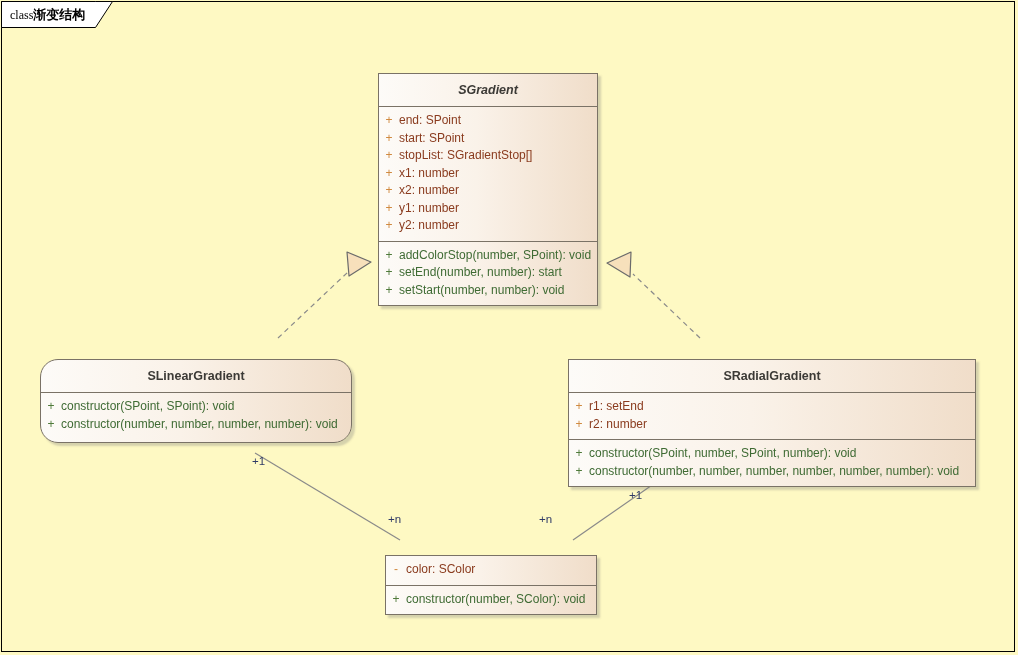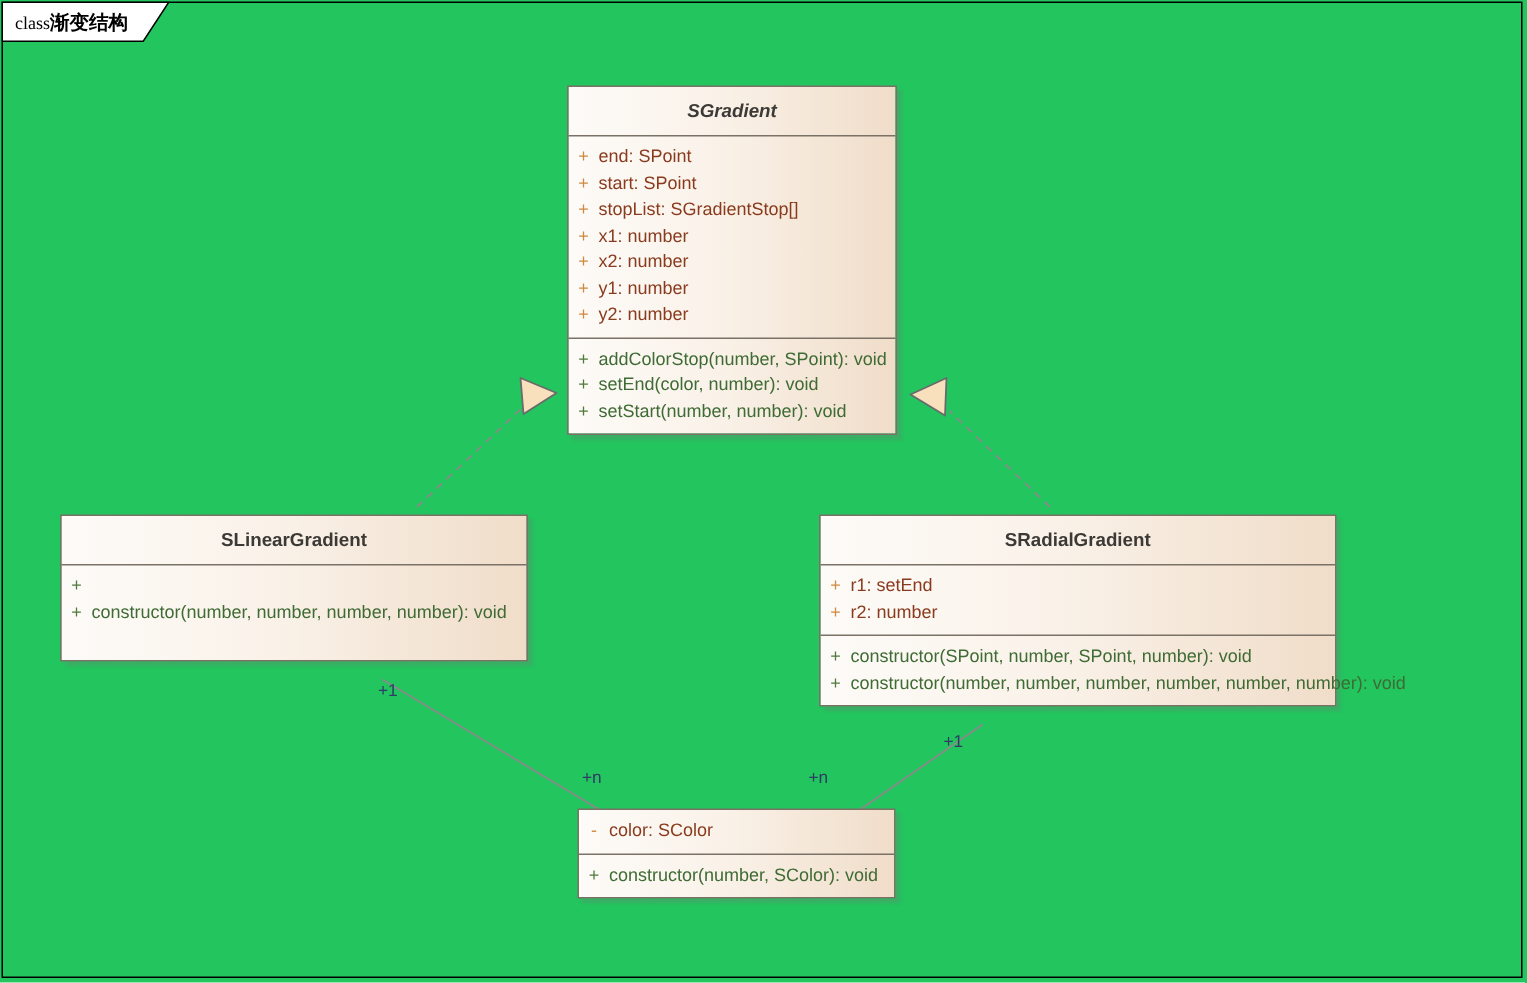--- a/index.html
+++ b/index.html
@@ -8,21 +8,21 @@
     background: #ffffff;
   }
   body {
     font-family: "Liberation Sans", sans-serif;
   }
 
   #canvas {
     position: relative;
     width: 1018px;
     height: 655px;
-    background: #22c55e;
+    background: #fef9c3;
     overflow: hidden;
   }
 
   
   .frame {
     position: absolute;
     left: 1px;
     top: 1px;
     width: 1014px;
     height: 651px;
@@ -72,20 +72,21 @@
     pointer-events: none;
   }
 
   
   .uml-class {
     position: absolute;
     box-sizing: border-box;
     border: 1px solid #7a7266;
     background: linear-gradient(to right, #fdfbf8 0%, #faf2e9 45%, #f0ddc9 100%);
     box-shadow: 3px 3px 2px rgba(120, 120, 120, 0.30);
+    margin-top: 16px;
   }
   .uml-title {
     text-align: center;
     font-size: 12.5px;
     font-weight: bold;
     color: #3c3a36;
     padding: 9px 6px 9px 6px;
     border-bottom: 1px solid #7a7266;
     white-space: nowrap;
   }
@@ -205,43 +206,44 @@
         <span class="member">y2: number</span>
       </div>
     </div>
     <div class="uml-compartment last">
       <div class="uml-row meth">
         <span class="vis">+</span>
         <span class="member">addColorStop(number, SPoint): void</span>
       </div>
       <div class="uml-row meth">
         <span class="vis">+</span>
-        <span class="member">setEnd(color, number): void</span>
+        <span class="member">setEnd(number, number): start</span>
       </div>
       <div class="uml-row meth">
         <span class="vis">+</span>
         <span class="member">setStart(number, number): void</span>
       </div>
     </div>
   </div>
 
-  <div class="uml-class" style="left:40px; top:343px; width:312px; height:98px;">
+  <div class="uml-class" style="left:40px; top:343px; width:312px; height:84px;border-radius:18px;">
     <div class="uml-title">SLinearGradient</div>
     <div class="uml-compartment last">
       <div class="uml-row meth">
         <span class="vis">+</span>
+        <span class="member">constructor(SPoint, SPoint): void</span>
       </div>
       <div class="uml-row meth">
         <span class="vis">+</span>
         <span class="member">constructor(number, number, number, number): void</span>
       </div>
     </div>
   </div>
 
-  <div class="uml-class" style="left:546px; top:343px; width:345px;">
+  <div class="uml-class" style="left:568px; top:343px; width:408px;">
     <div class="uml-title">SRadialGradient</div>
     <div class="uml-compartment">
       <div class="uml-row attr">
         <span class="vis">+</span>
         <span class="member">r1: setEnd</span>
       </div>
       <div class="uml-row attr">
         <span class="vis">+</span>
         <span class="member">r2: number</span>
       </div>

